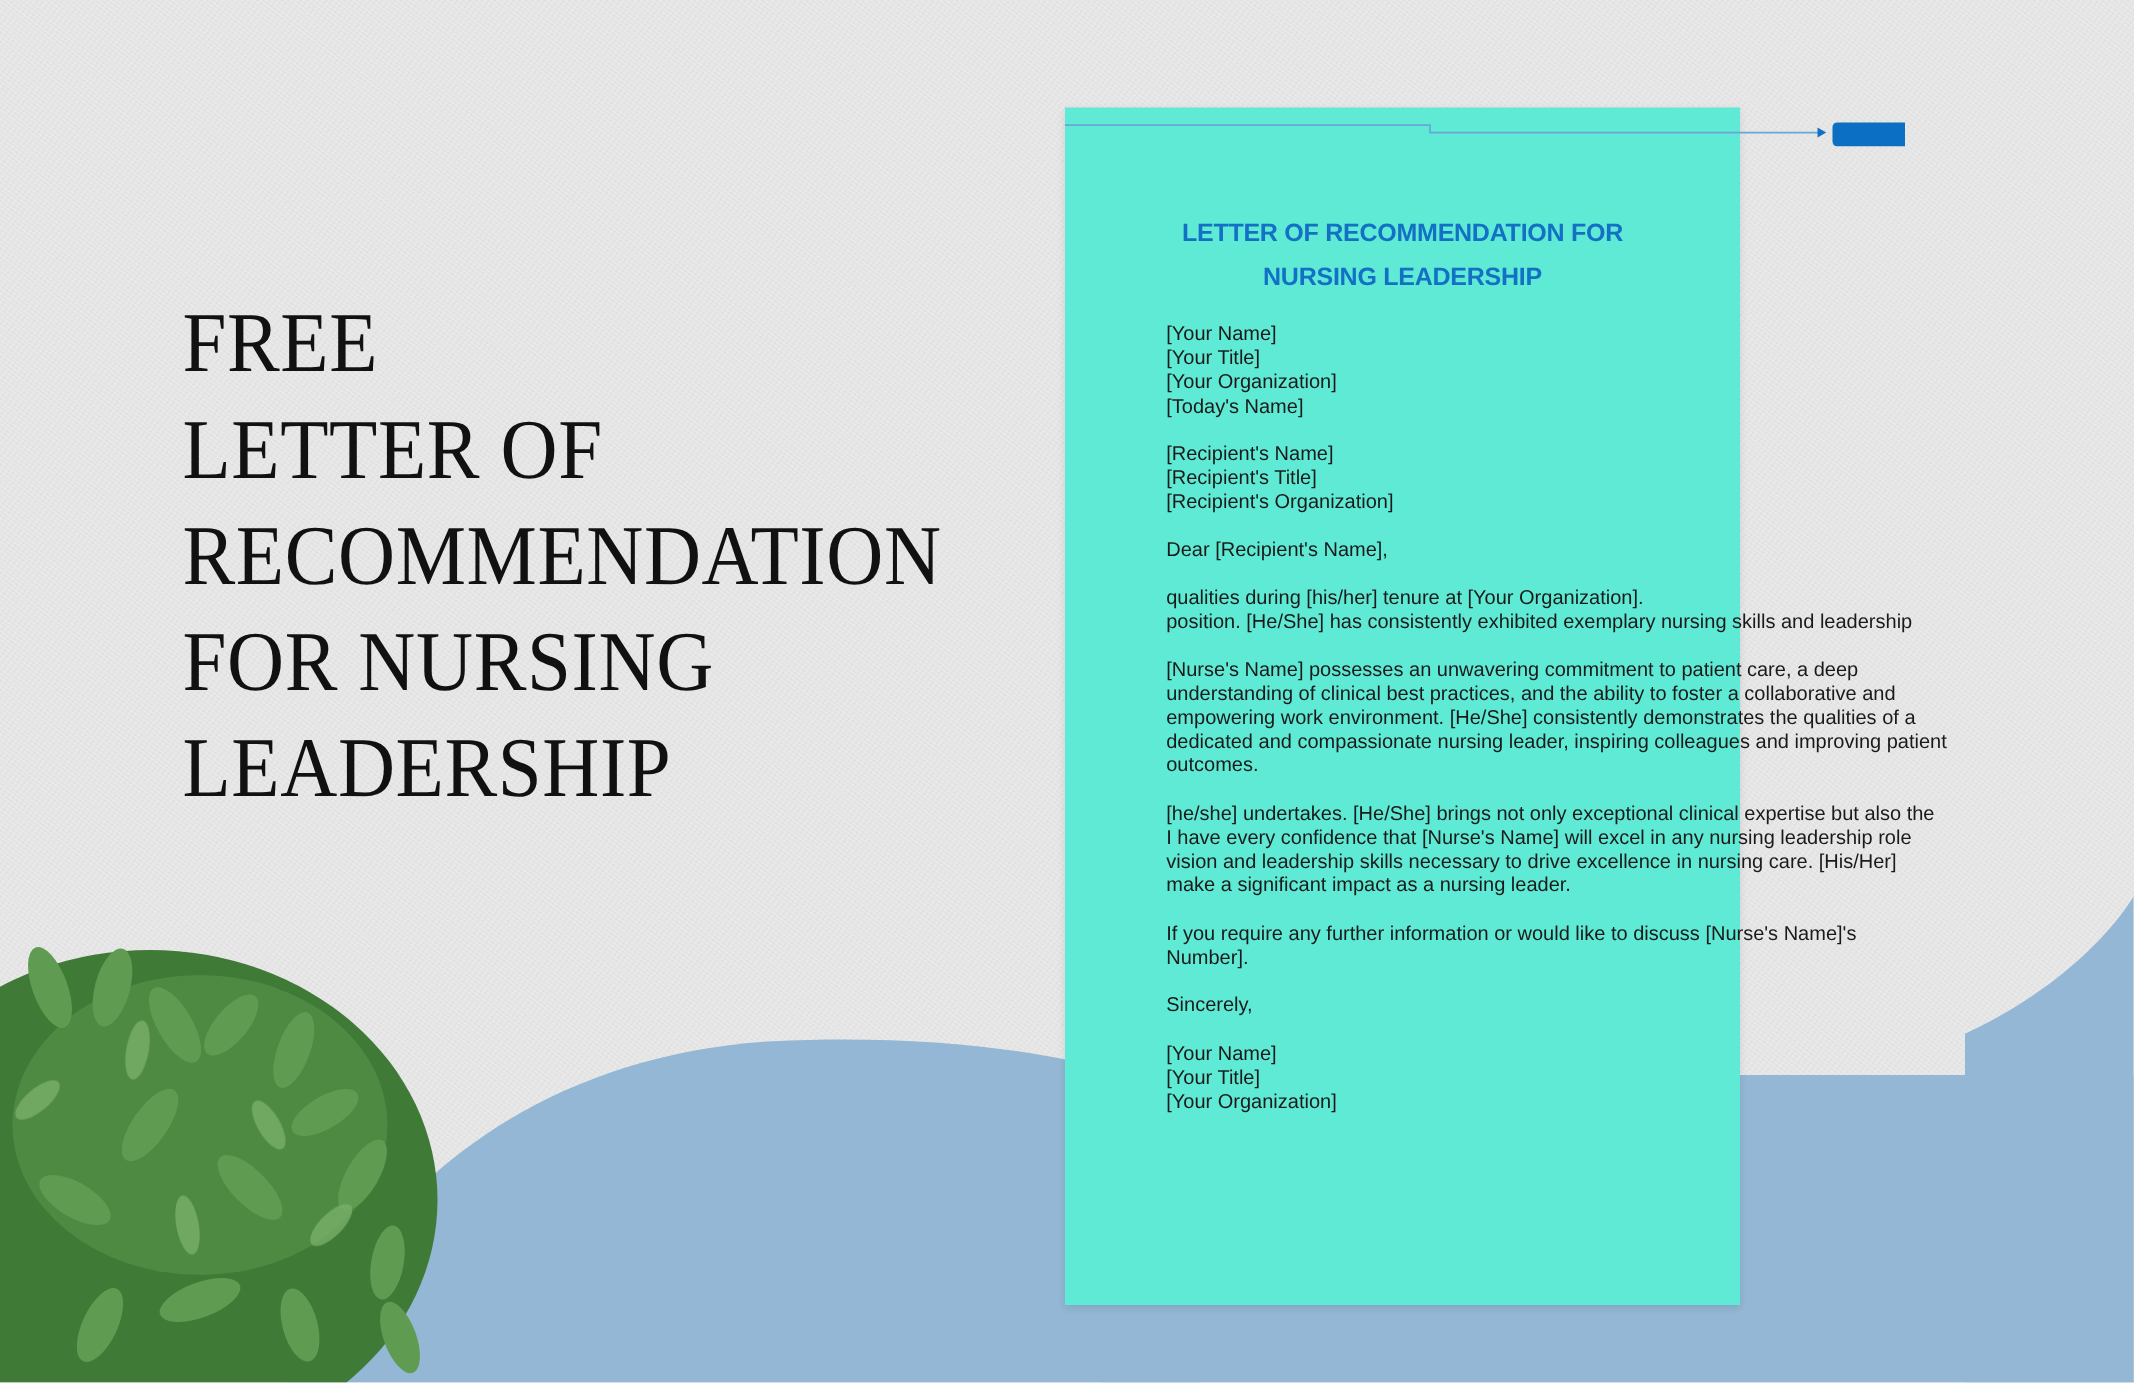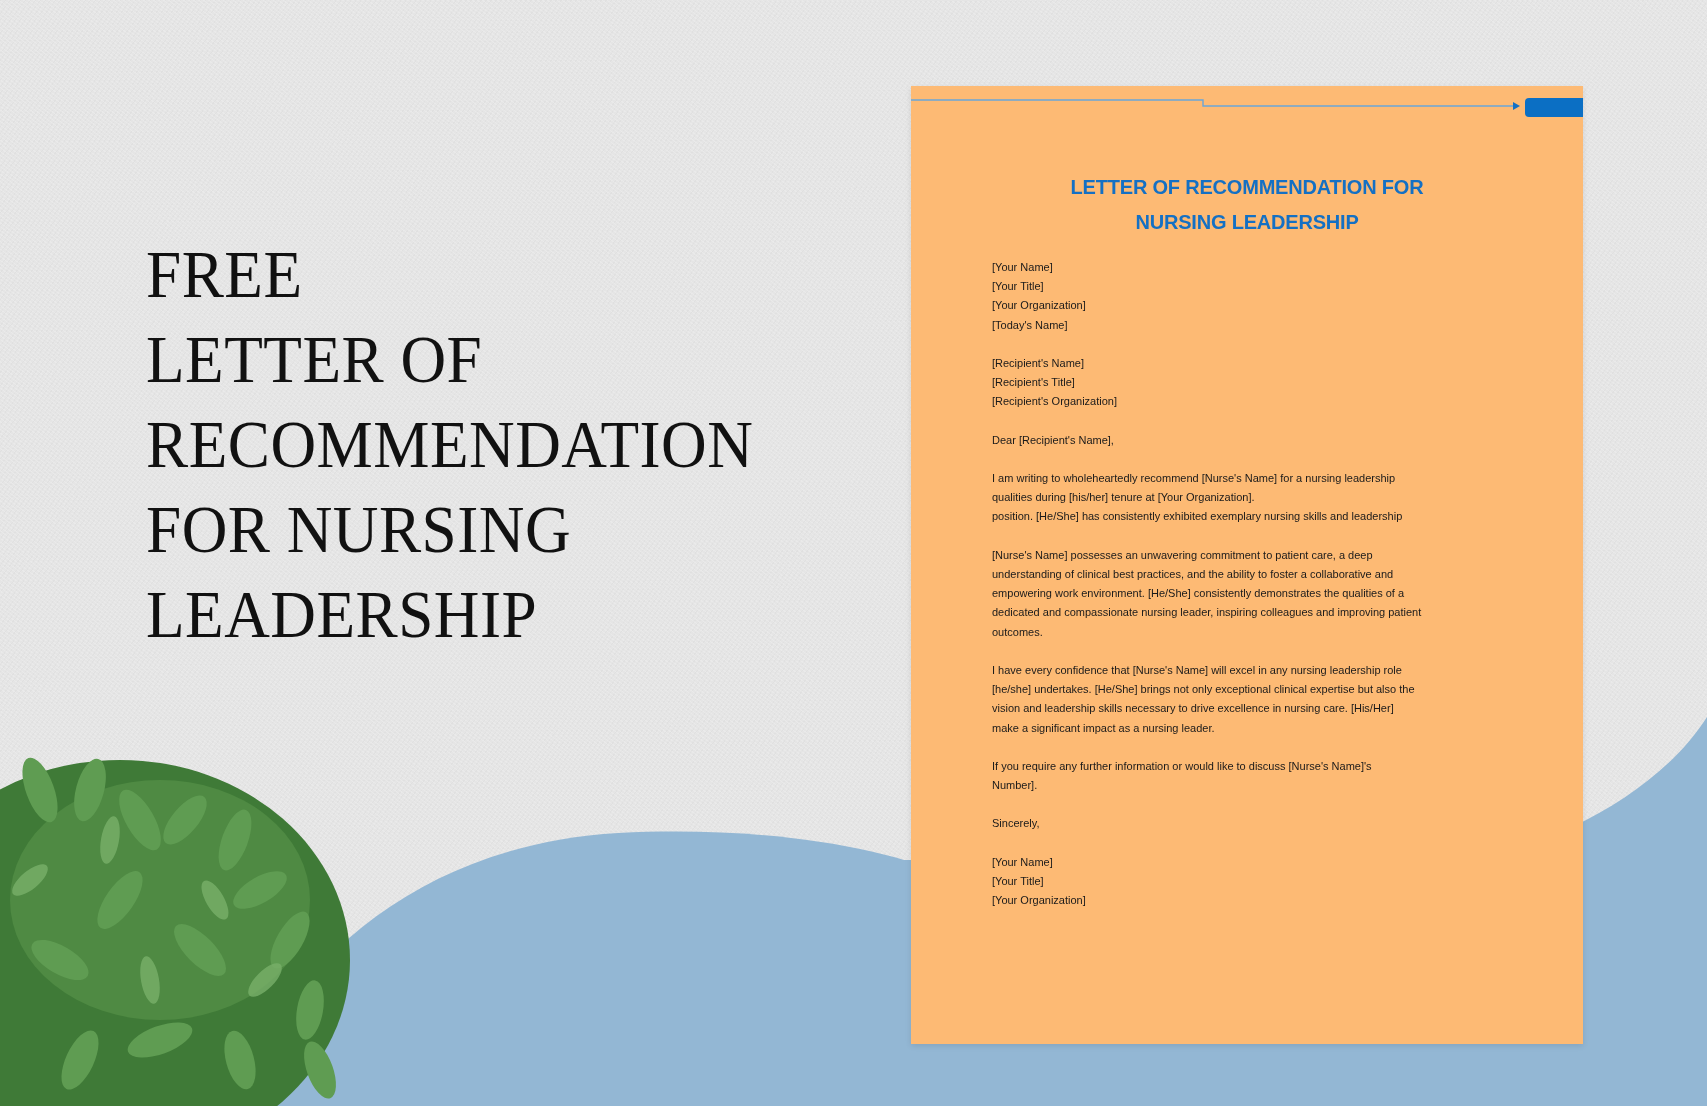--- a/index.html
+++ b/index.html
@@ -21,36 +21,36 @@
     position: absolute; left: 146px; top: 232px;
     font-family: "Liberation Serif", "DejaVu Serif", serif;
     font-size: 68px; line-height: 85px; font-weight: normal;
     color: #111; letter-spacing: 0.5px;
     transform: scaleX(0.93); transform-origin: left top;
     margin: 0;
   }
   .promo-heading span { display: block; white-space: nowrap; }
 
   .paper {
-    position: absolute; left: 911px; top: 86px; width: 672px; height: 958px;
-    background: #fdba74;
+    position: absolute; left: 852px; top: 86px; width: 540px; height: 958px;
+    background: #5eead4;
     box-shadow: 0 2px 6px rgba(0,0,0,0.10);
   }
   .paper svg.deco { position: absolute; left: 0; top: 0; }
   .doc-title {
     position: absolute; left: 0; width: 100%; top: 84px;
     text-align: center; color: #1470c4;
     font-family: "Liberation Sans", sans-serif; font-weight: bold;
     font-size: 20px; line-height: 35px; letter-spacing: -0.2px;
   }
   .doc-title span { display: block; }
   .letter {
     position: absolute; left: 81px; top: 172px; width: 520px;
     font-family: "Liberation Sans", sans-serif;
-    font-size: 11px; line-height: 19.2px; color: #1a1a1a;
+    font-size: 16px; line-height: 19.2px; color: #1a1a1a;
   }
   .letter .line { display: block; white-space: nowrap; height: 19.2px; }
   .letter .gap { display: block; height: 19.2px; }
 </style>
 </head>
 <body>
 
 <div class="texture"></div>
 
 <svg class="bg-shapes" width="1707" height="1106" viewBox="0 0 1707 1106">
@@ -121,36 +121,35 @@
     <div>
       <span class="line">[Recipient's Name]</span>
       <span class="line">[Recipient's Title]</span>
       <span class="line">[Recipient's Organization]</span>
     </div>
     <span class="gap"></span>
     <span class="line">Dear [Recipient's Name],</span>
     <span class="gap"></span>
 
     <div>
-      <span class="line">I am writing to wholeheartedly recommend [Nurse's Name] for a nursing leadership</span>
       <span class="line">qualities during [his/her] tenure at [Your Organization].</span>
       <span class="line">position. [He/She] has consistently exhibited exemplary nursing skills and leadership</span>
     </div>
     <span class="gap"></span>
     <div>
       <span class="line">[Nurse's Name] possesses an unwavering commitment to patient care, a deep</span>
       <span class="line">understanding of clinical best practices, and the ability to foster a collaborative and</span>
       <span class="line">empowering work environment. [He/She] consistently demonstrates the qualities of a</span>
       <span class="line">dedicated and compassionate nursing leader, inspiring colleagues and improving patient</span>
       <span class="line">outcomes.</span>
     </div>
     <span class="gap"></span>
     <div>
+      <span class="line">[he/she] undertakes. [He/She] brings not only exceptional clinical expertise but also the</span>
       <span class="line">I have every confidence that [Nurse's Name] will excel in any nursing leadership role</span>
-      <span class="line">[he/she] undertakes. [He/She] brings not only exceptional clinical expertise but also the</span>
       <span class="line">vision and leadership skills necessary to drive excellence in nursing care. [His/Her]</span>
       <span class="line">make a significant impact as a nursing leader.</span>
     </div>
     <span class="gap"></span>
     <div>
       <span class="line">If you require any further information or would like to discuss [Nurse's Name]'s</span>
       <span class="line">Number].</span>
     </div>
     <span class="gap"></span>
     <span class="line">Sincerely,</span>

